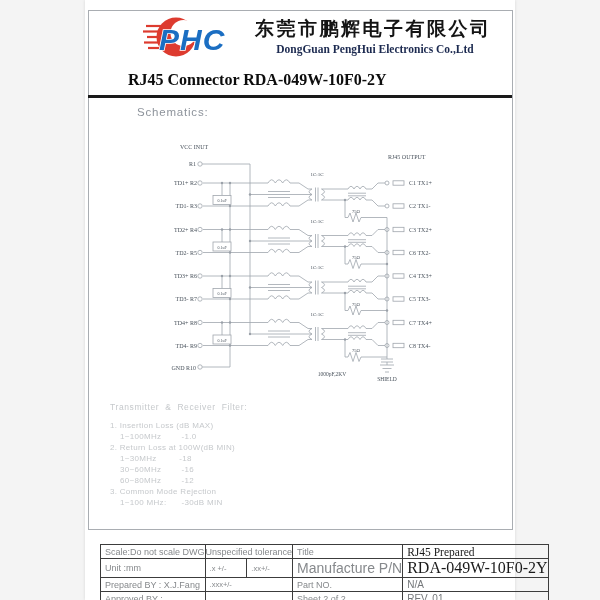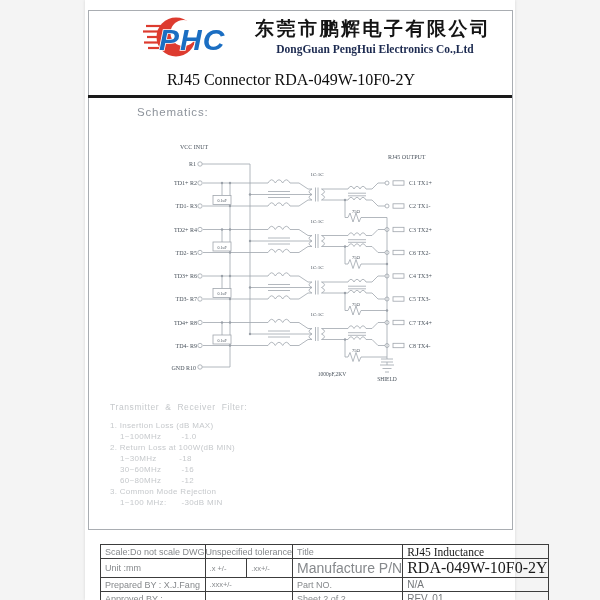--- a/index.html
+++ b/index.html
@@ -26,22 +26,22 @@
     letter-spacing:2.5px;white-space:nowrap;
     font-family:"DejaVu Sans", sans-serif;
   }
   .company-en{
     left:168px;top:43px;width:244px;text-align:center;
     font-size:11.5px;font-weight:bold;color:#1c2a50;
     font-family:"Liberation Serif", serif;white-space:nowrap;
   }
   .doc-title{
     left:43px;top:71px;
-    font-size:16px;font-weight:normal;color:#0d0d0d;
-    font-family:"Liberation Serif", serif;white-space:nowrap;margin-left:39px;
+    font-size:16px;font-weight:bold;color:#0d0d0d;
+    font-family:"Liberation Serif", serif;white-space:nowrap;
   }
   .rule{left:3px;top:95px;width:424px;height:3px;background:#1a1a1a;}
   .schem-label{
     left:52px;top:106px;font-size:11.5px;color:#8d939b;letter-spacing:0.8px;
   }
   
   .schem-svg{left:75px;top:135px;}
   .schem-svg path, .schem-svg circle.term, .schem-svg rect{
     stroke:#a0a6ad;stroke-width:0.8;fill:none;
   }
@@ -218,21 +218,21 @@
         <col style="width:50px">
         <col style="width:55px">
       <col style="width:69px">
         <col style="width:103px">
     </colgroup>
     <tbody>
         <tr>
       <td>Scale:Do not scale DWG</td>
       <td class="center" colspan="2">Unspecified tolerance</td>
       <td>Title</td>
-      <td class="val-serif">RJ45 Inductance</td>
+      <td class="val-serif">RJ45 Prepared</td>
     </tr>
     <tr>
       <td>Unit :mm</td>
       <td class="tol">.x +/-</td>
       <td class="tol">.xx+/-</td>
       <td style="font-size:14px">Manufacture P/N</td>
       <td class="val-serif" style="font-size:16px">RDA-049W-10F0-2Y</td>
     </tr>
     <tr>
       <td>Prepared  BY : X.J.Fang</td>

